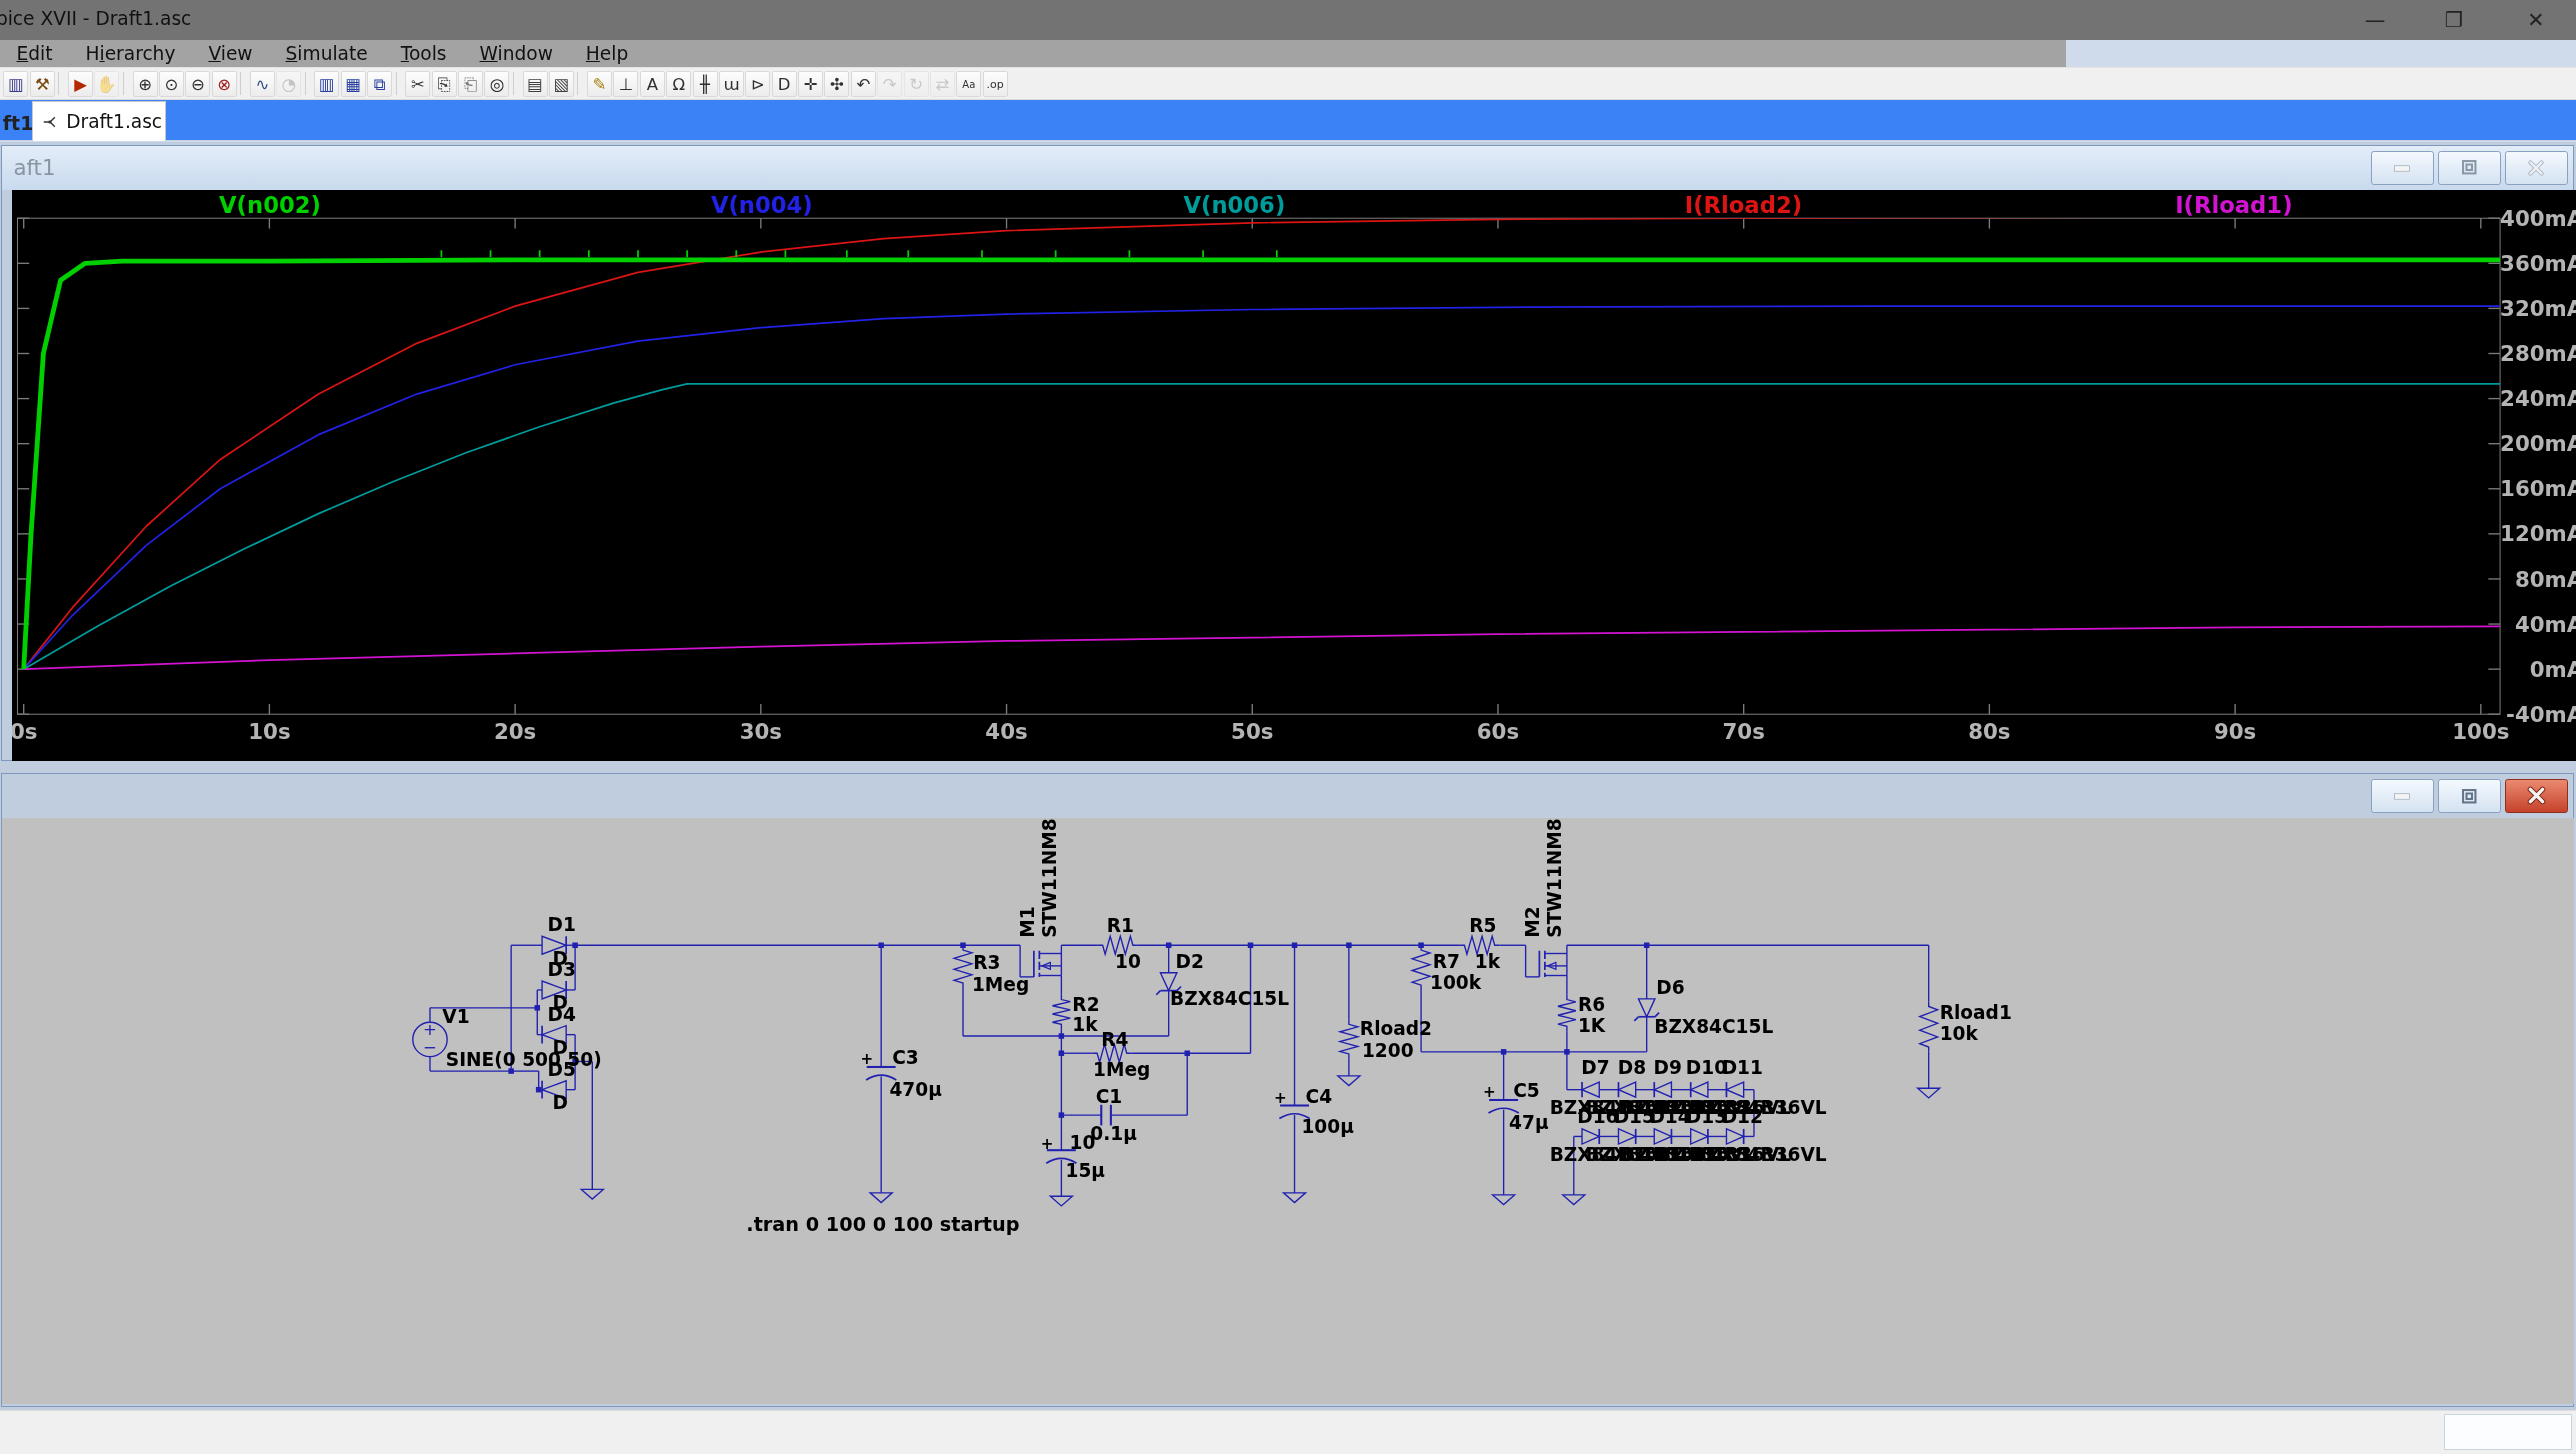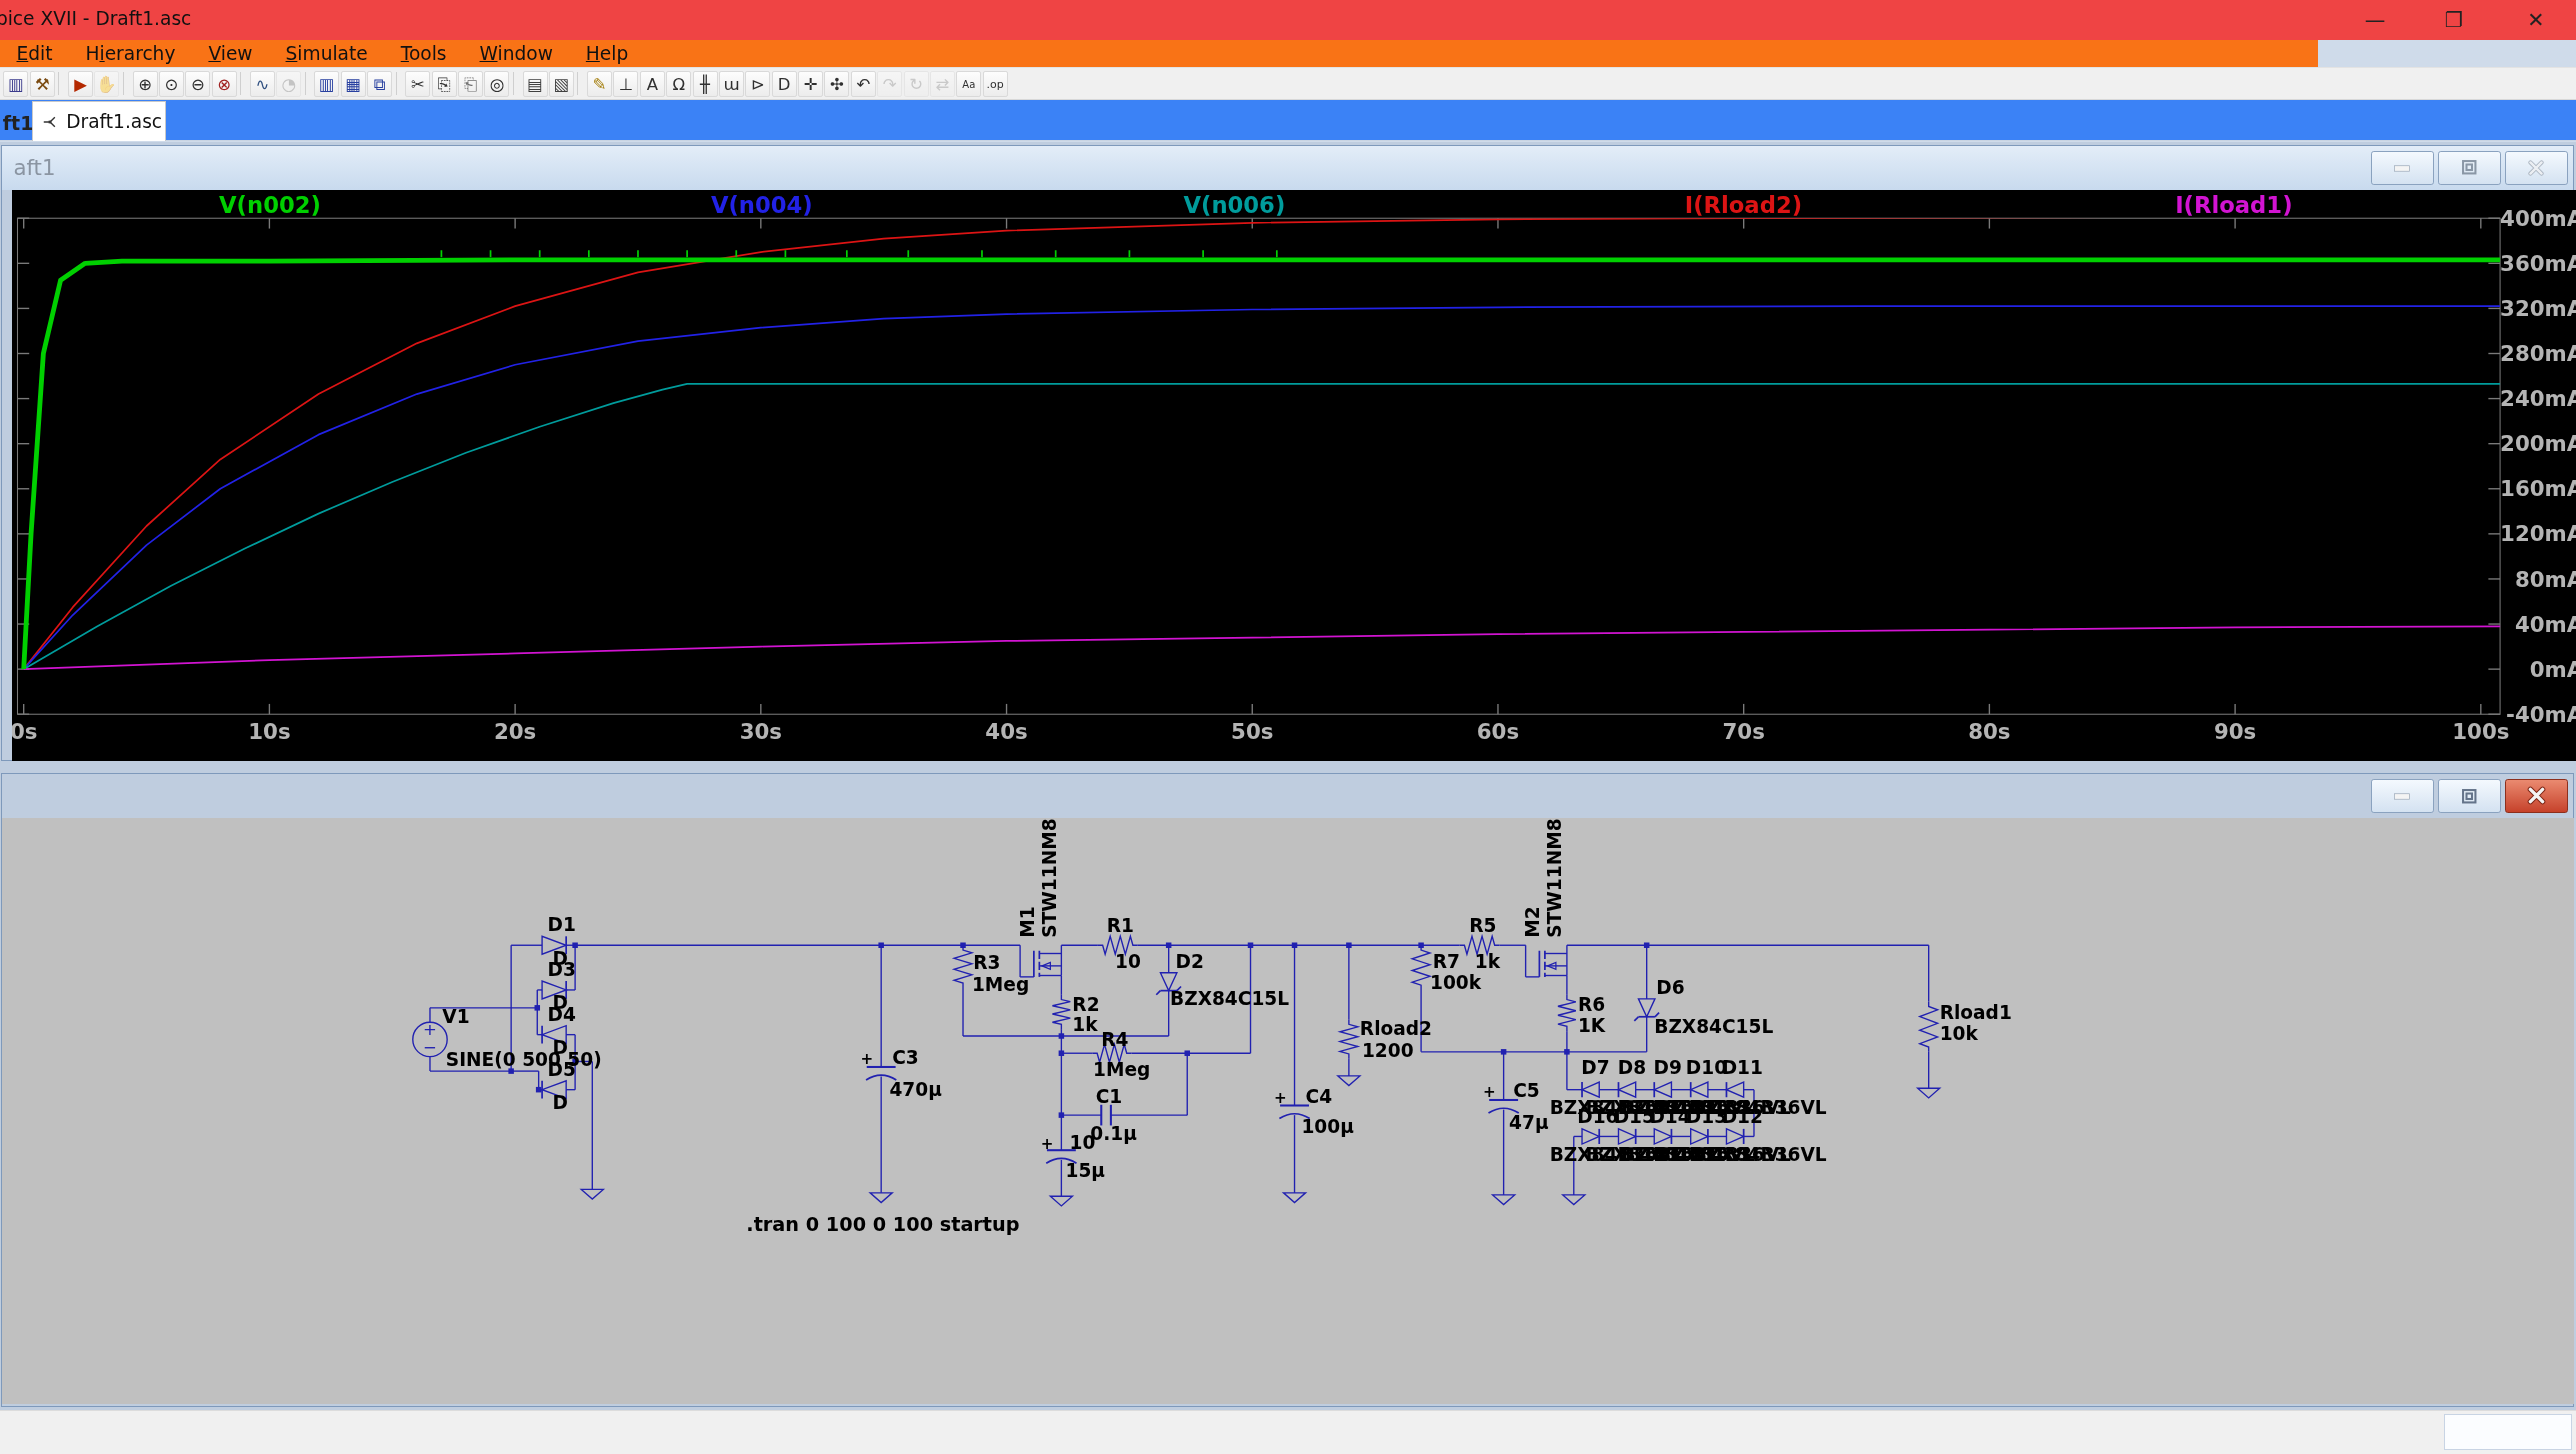--- a/index.html
+++ b/index.html
@@ -1,23 +1,23 @@
 <!DOCTYPE html>
 <html style="font-size:11px"><head>
 <meta charset="utf-8">
 <style>
   * { margin:0; padding:0; box-sizing:border-box; }
   html,body { width:2576px; height:1454px; overflow:hidden; background:#cfdbea;
     font-family:"DejaVu Sans", sans-serif; }
   .abs { position:absolute; }
   
-  #titlebar { left:0; top:0; width:2576px; height:40px; background:#ef4444; }
+  #titlebar { left:0; top:0; width:2576px; height:40px; background:#737373; }
   #app-title { left:-4.1px; top:8.3px; font-size:18.6px; color:#111; white-space:nowrap; }
   .winbtn { top:5.5px; width:48px; height:29px; font-size:20.6px; color:#222; text-align:center; line-height:29px; }
-  #menubar { left:0; top:40px; width:2318px; height:27.5px; background:#f97316; display:flex; align-items:center; }
+  #menubar { left:0; top:40px; width:2066px; height:27.5px; background:#a3a3a3; display:flex; align-items:center; }
   .menu-item { font-size:18.6px; color:#111; padding:0 16.5px; height:27.5px; line-height:27.5px; }
   .menu-item u { text-decoration:underline; }
   #toolbar { left:0; top:67px; width:2576px; height:33px; background:#f0f0f0; border-top:0.7px solid #e3e3e3; border-bottom:0.7px solid #d8d8d8; display:flex; align-items:center; padding-left:2.8px; }
   .tbtn { width:25px; height:26px; margin:0 0.7px; border:0.7px solid #d9d9d9; background:linear-gradient(#fdfdfd,#ececec); text-align:center; line-height:25px; font-size:16.5px; border-radius:2.1px; }
   .tbtn.dis { opacity:.45; }
   .tsep { width:6.2px; height:23.4px; border-left:1.4px solid #cfcfcf; margin:0 2.8px; }
   #tabbar { left:0; top:100px; width:2576px; height:41px; background:#3b82f6; border-bottom:0.7px solid #c9d4e2; }
   #tab-overflow { left:2.8px; top:12.4px; font-size:19px; font-weight:bold; color:#222; }
   #tab-active { left:32px; top:1.4px; width:134px; height:40px; background:#ffffff; border:0.7px solid #c9c9c9; border-bottom:none; display:flex; align-items:center; padding-left:8.3px; }
   #tab-active .lbl { font-size:18.6px; color:#111; margin-left:6.9px; }

